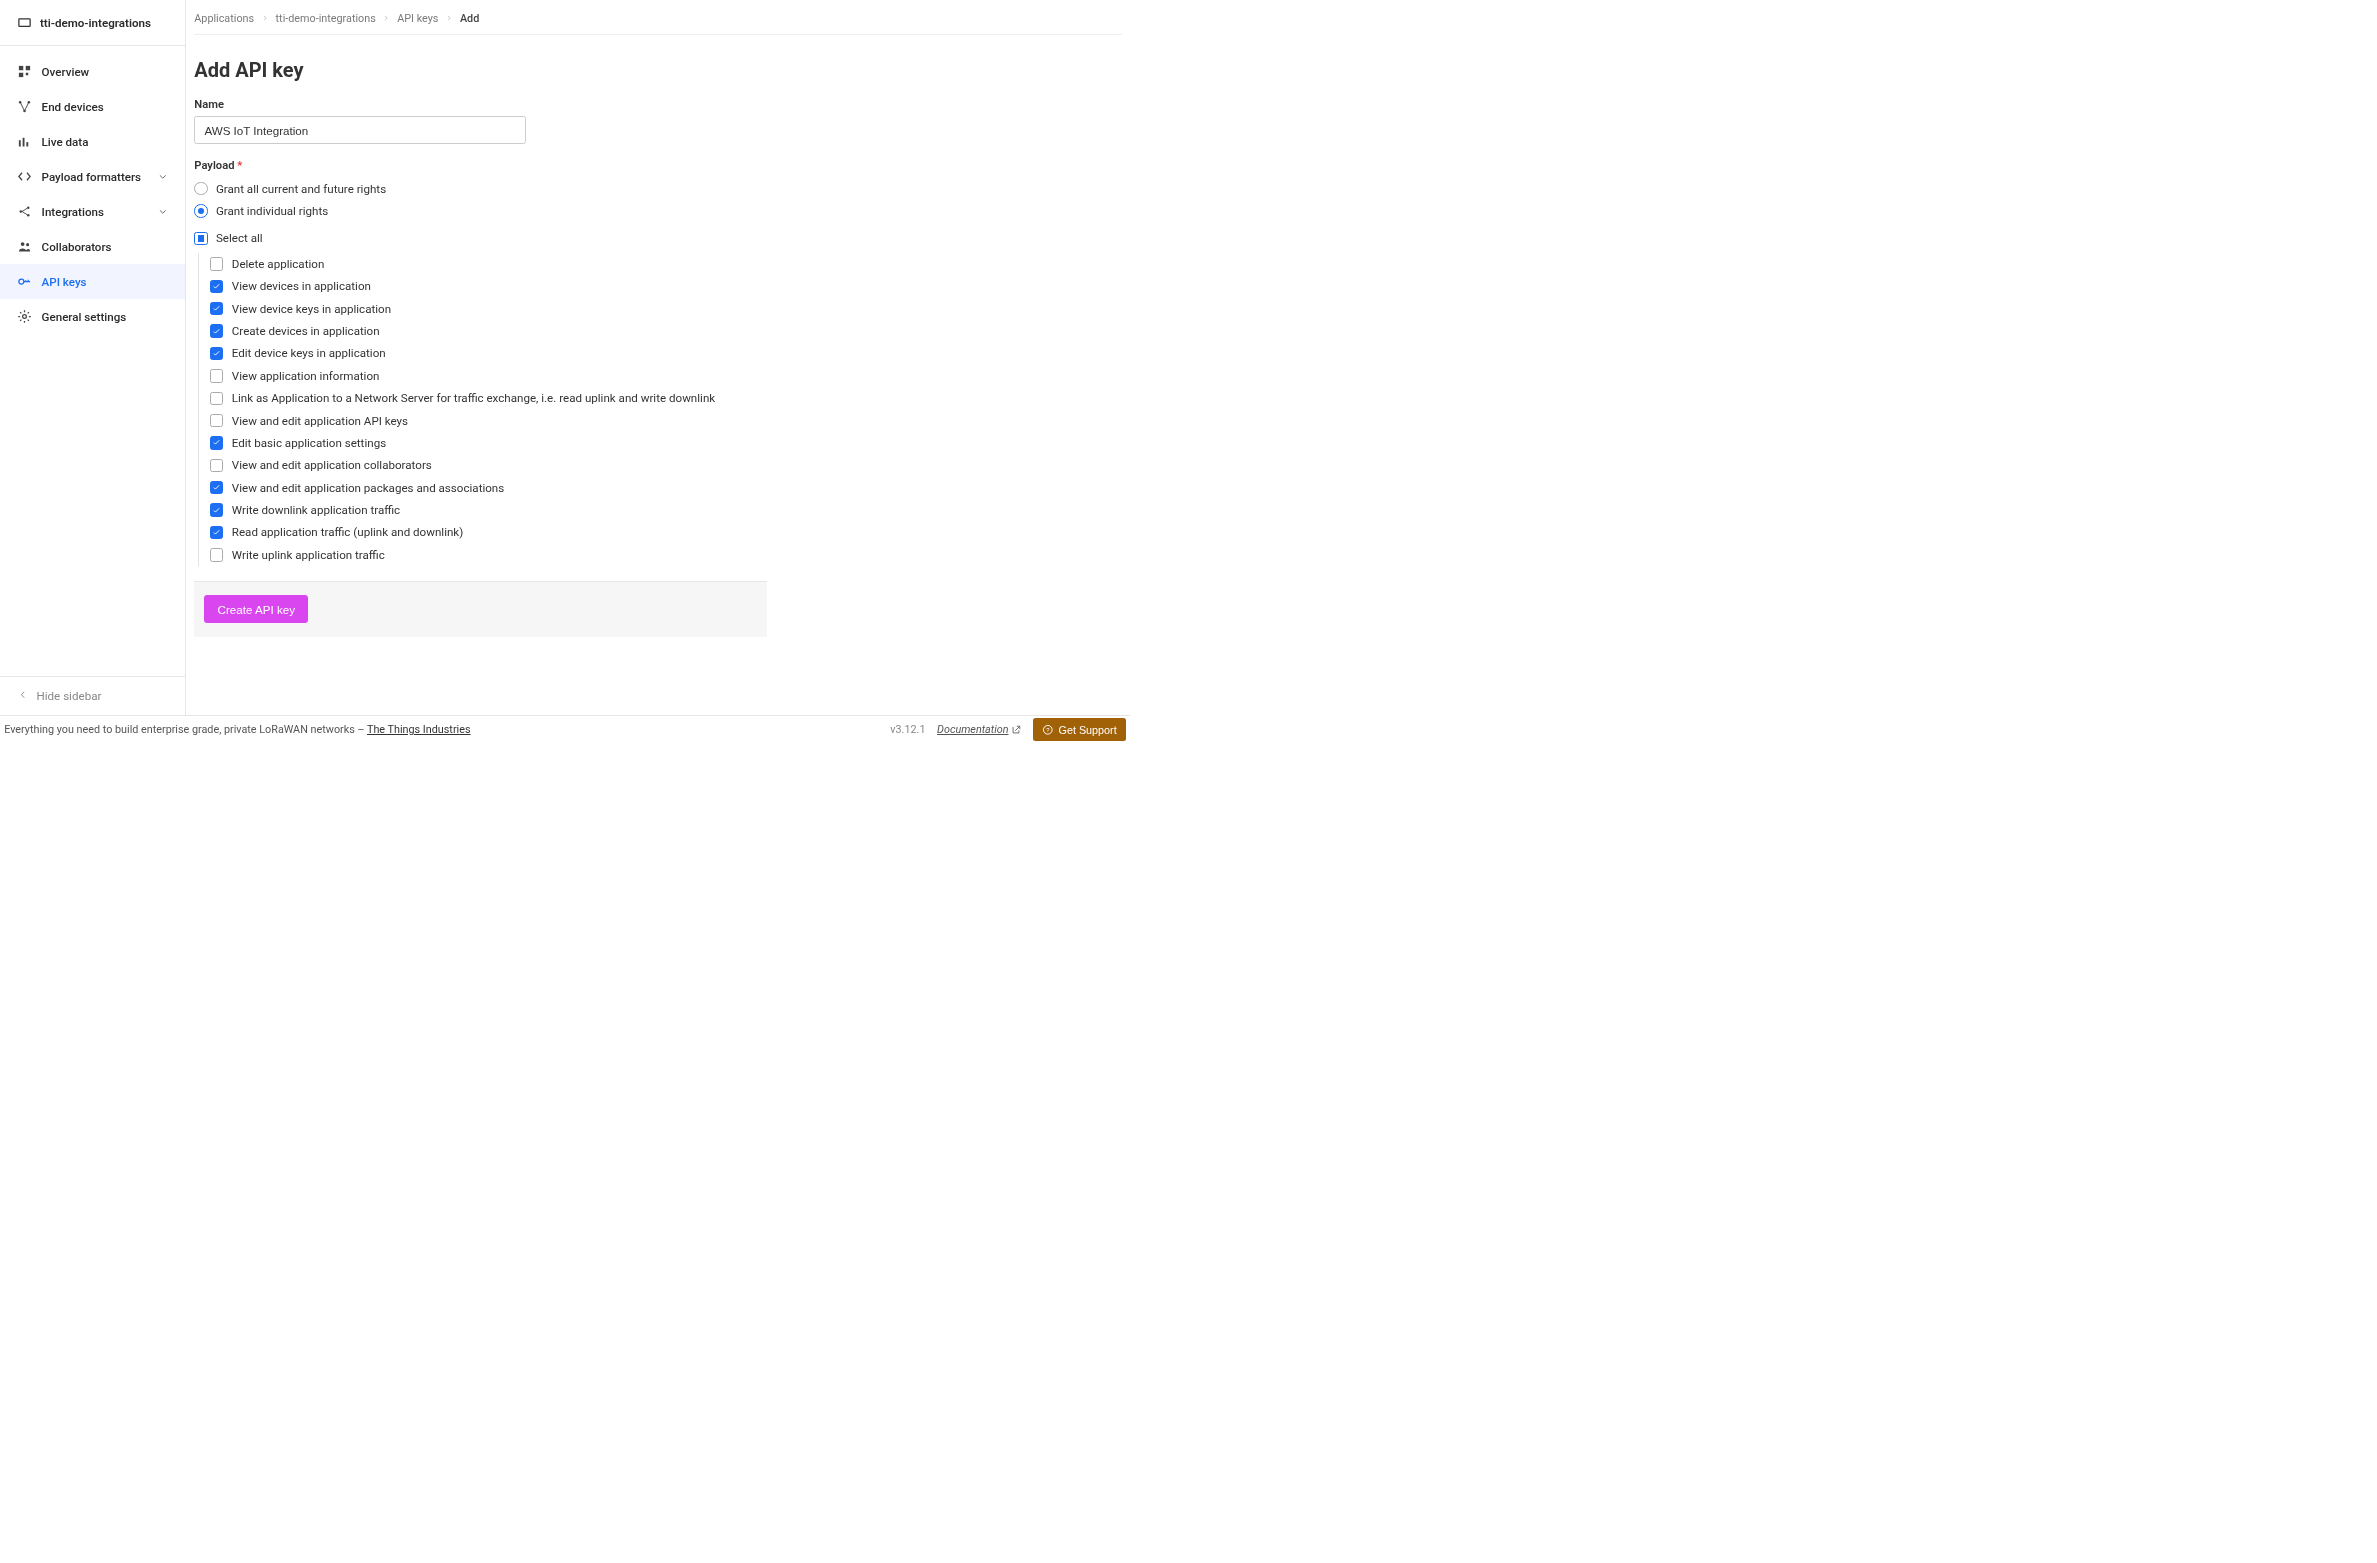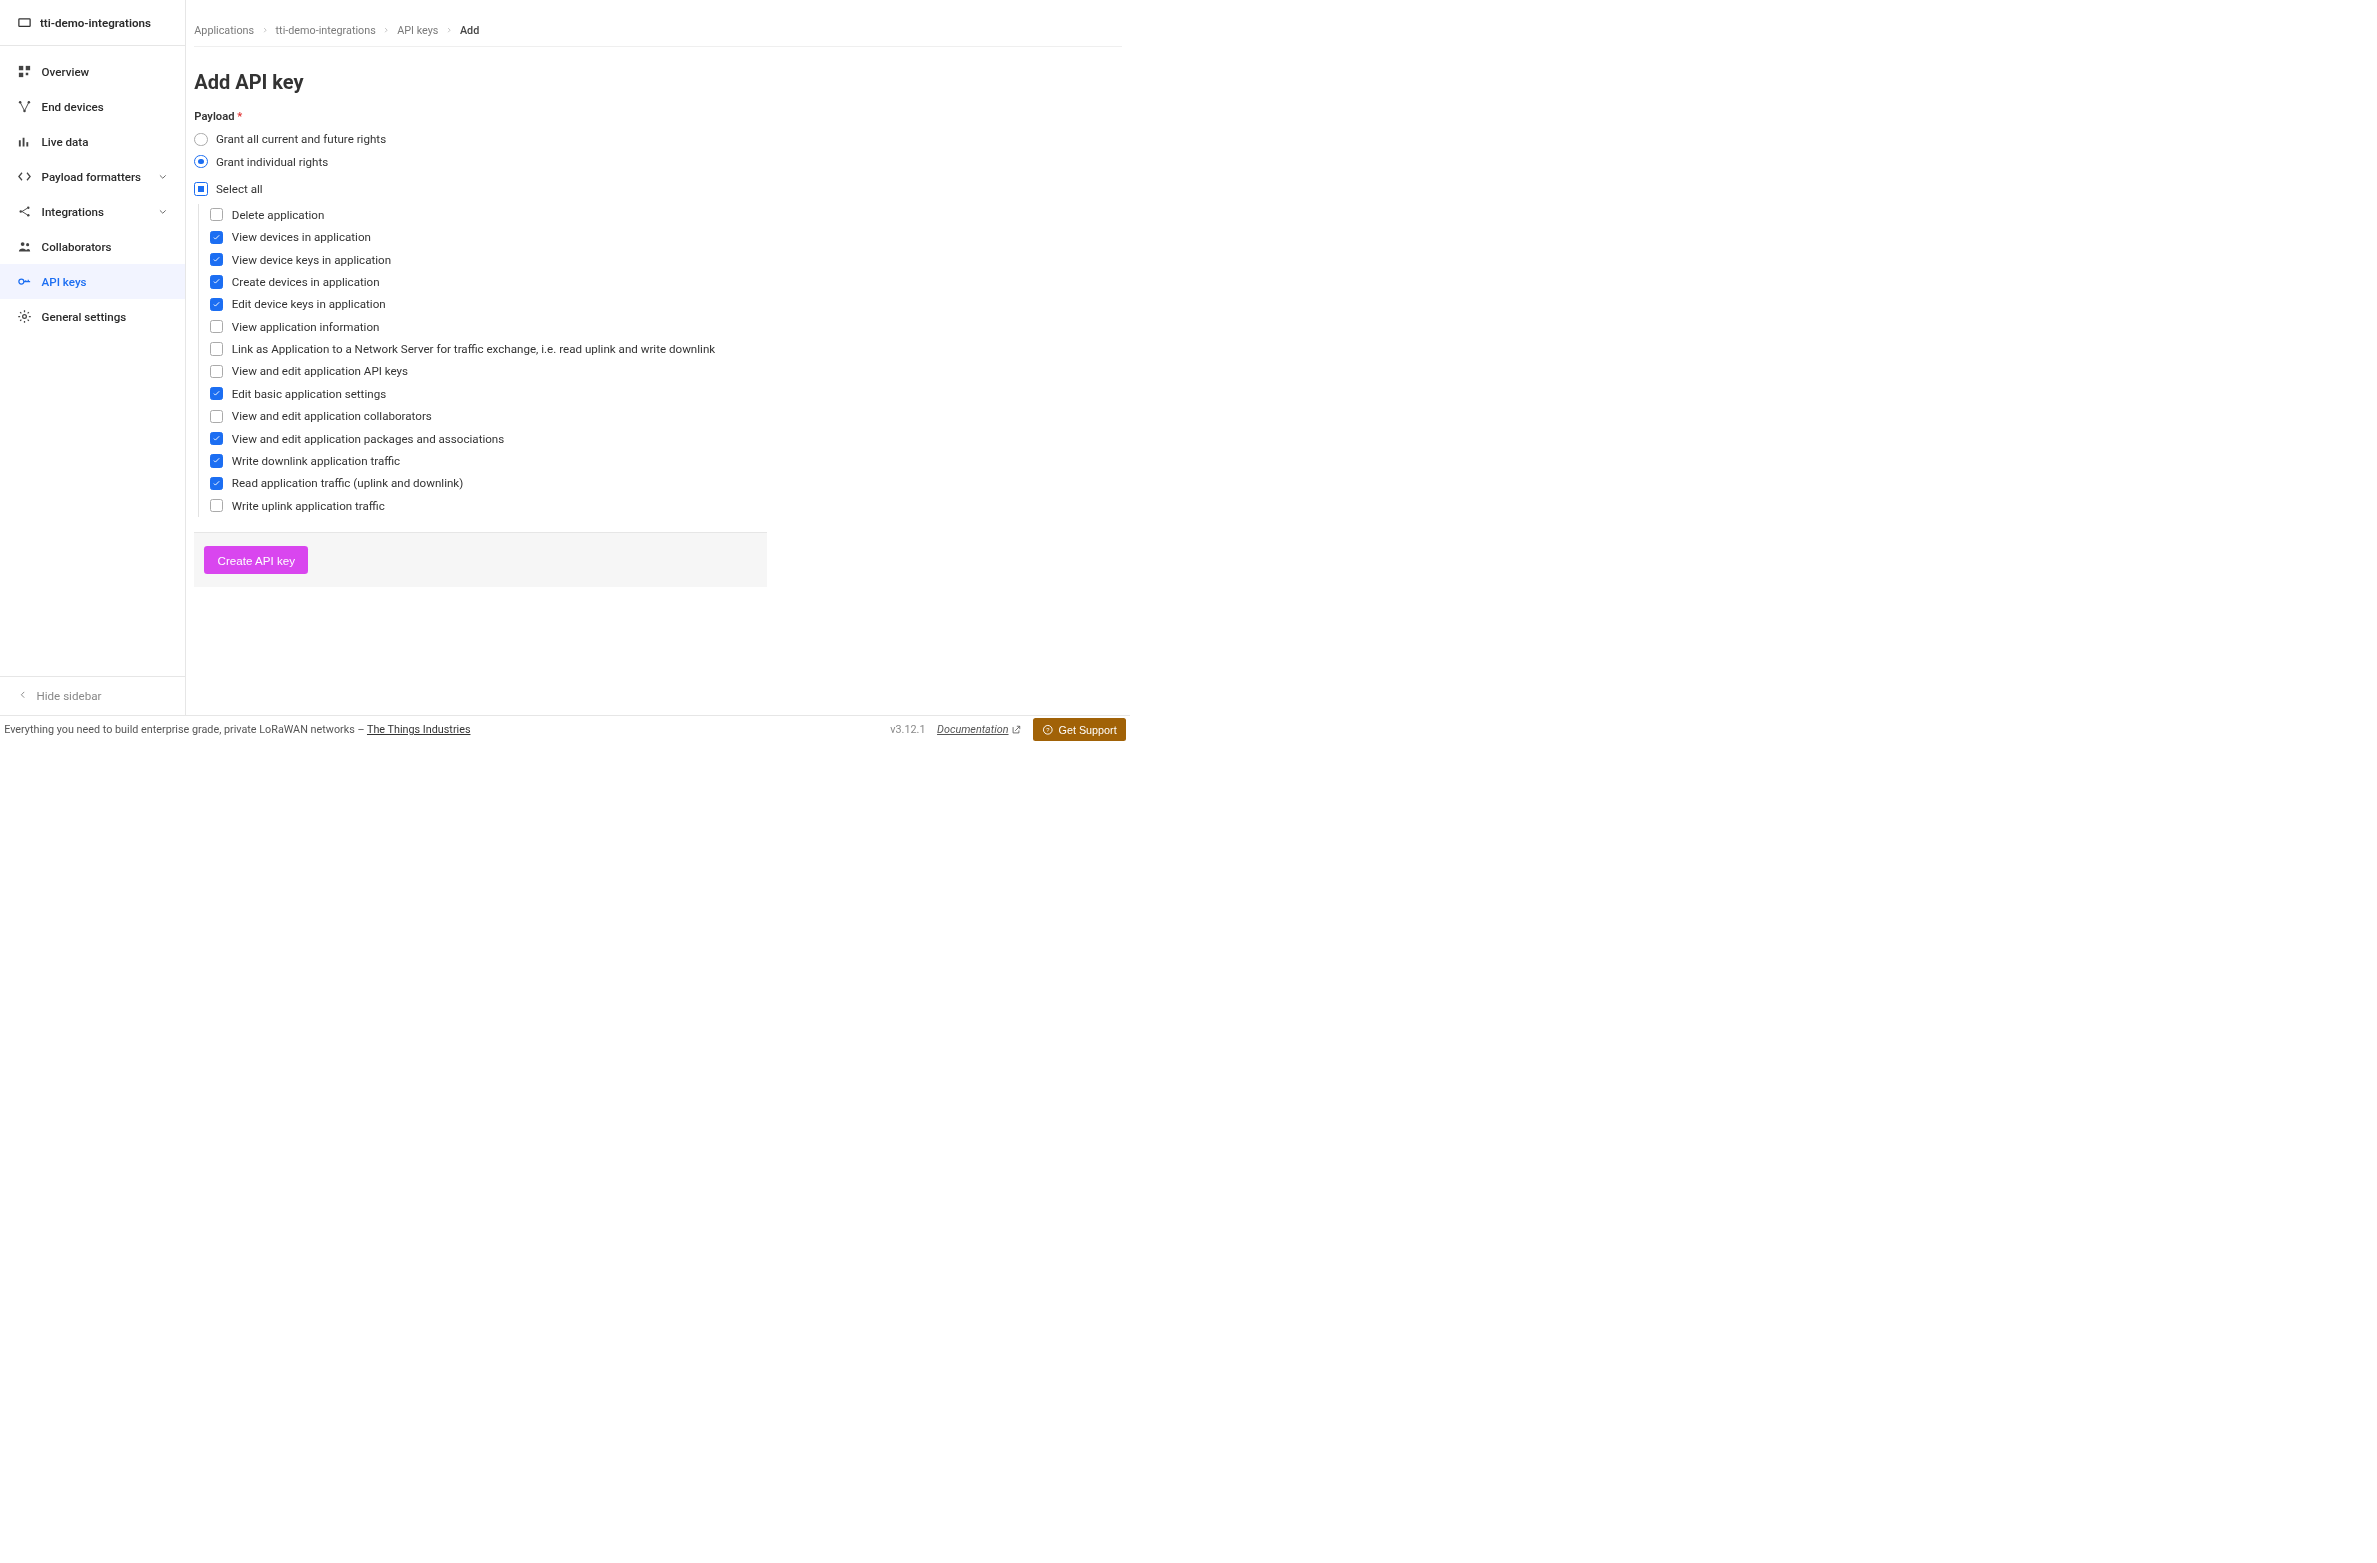--- a/index.html
+++ b/index.html
@@ -73,21 +73,21 @@
   gap: 8.3px;
   color: #888;
   font-size: 11.6px;
   cursor: pointer;
 }
 .sidebar-footer svg { width: 11.6px; height: 11.6px; fill: #888; }
 
 
 .main {
   position: absolute;
-  left: 186px; top: 16px; right: 0;
+  left: 186px; top: 4px; right: 0;
   height: calc(100% - 28px);
   overflow-y: auto;
   padding: 0 8.3px 16.6px 8.3px;
 }
 .breadcrumb {
   display: flex;
   align-items: center;
   gap: 6.6px;
   padding: 8.3px 0 8.3px 0;
   font-size: 10.8px;
@@ -354,20 +354,24 @@
       <span class="crumb">API keys</span>
       <span class="sep"><svg viewBox="0 0 24 24">
           <path d="M9 6l6 6-6 6" fill="none" stroke="#aaa" stroke-width="2"></path>
         </svg></span>
       <span class="crumb current">Add</span>
     </div>
 
   <h1 class="page-title">Add API key</h1>
 
   <div class="form">
+    <div class="field-block">
+      <label class="form-label">Name</label>
+      <input class="text-input" type="text" value="AWS IoT Integration" style="">
+    </div>
 
     <div class="field-block">
       <label class="form-label">
         <span>Payload</span><span class="required"> *</span>
       </label>
 
       <div class="radio-row">
         <span class="radio"></span>
         <span>Grant all current and future rights</span>
       </div>

